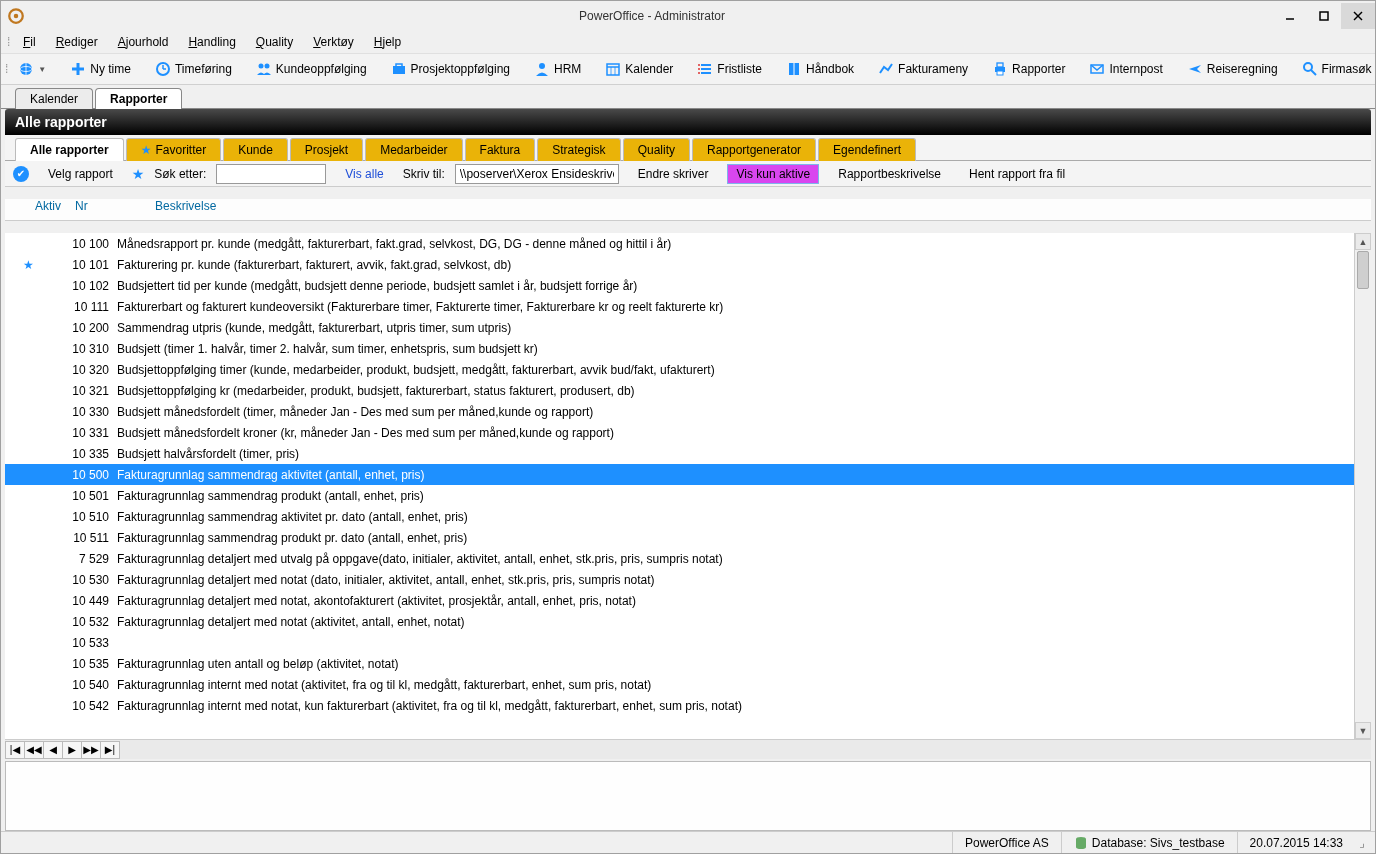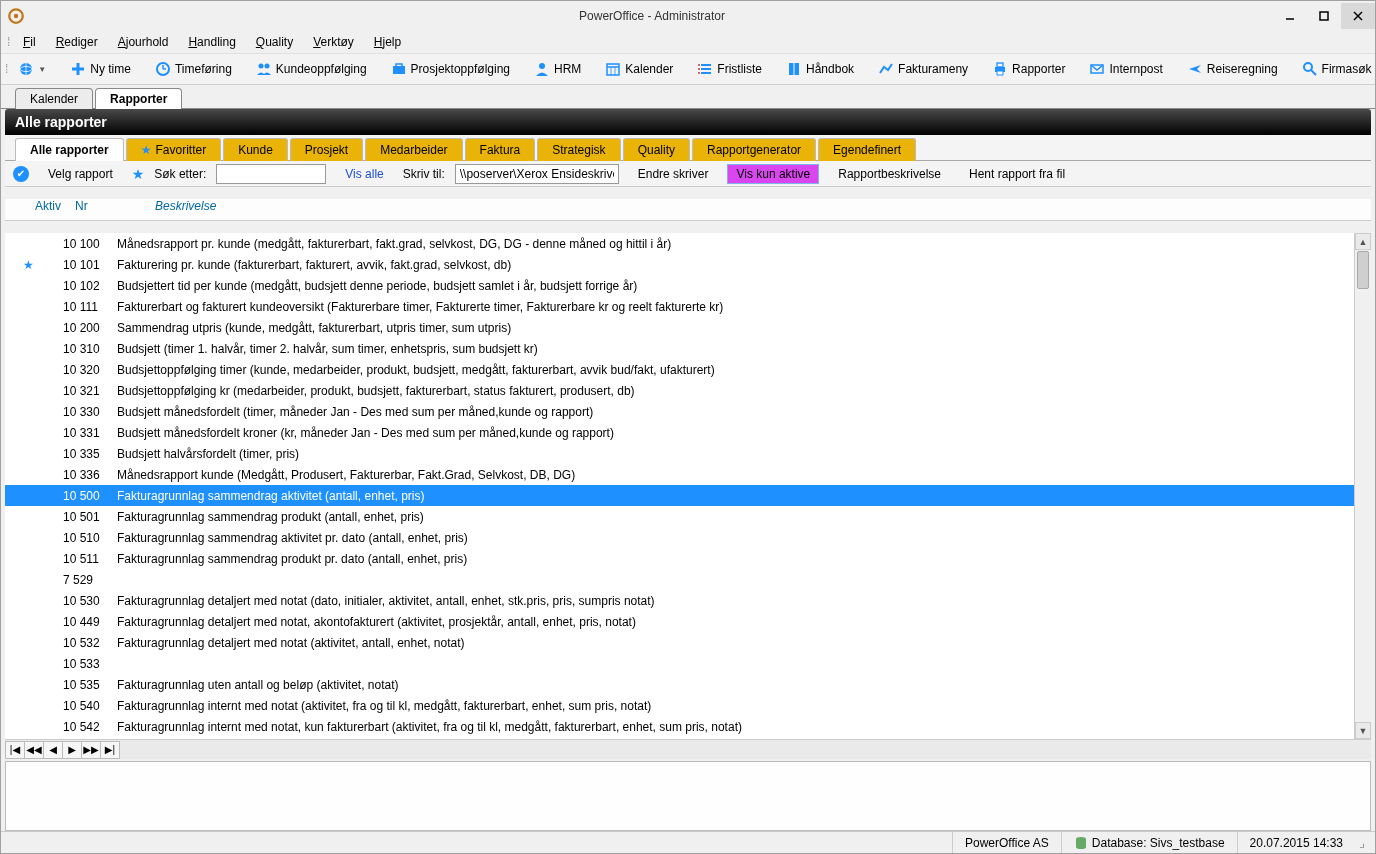--- a/index.html
+++ b/index.html
@@ -47,29 +47,29 @@
 .actionbar input[type=text] { height:20px; border:1px solid #999; padding:0 4px; font-size:12px; }
 .actionbar .sok-input { width:110px; }
 .actionbar .skriv-input { width:164px; }
 .actionbar .abtn { padding:2px 8px; border:1px solid transparent; }
 .actionbar .abtn.active { background:#d946ef; border:1px solid #7eb4ea; }
 
 
 .colhead { height: 22px; display:flex; font-size:12px; padding-left:18px; margin:12px 4px; background:#fdfdfd; border-bottom:1px solid #ccc; color:#0369a1; }
 .colhead .ch-aktiv { width:40px; }
 .colhead .ch-nr { width:80px; }
-.colhead .ch-besk { flex:1;font-style:italic; }
+.colhead .ch-besk { flex:1; }
 
 
 .listwrap { flex:1; overflow:hidden; display:flex; margin:0 4px; background:#fff; position:relative; }
 .listbody { flex:1; overflow:hidden; }
 .row { height:21px; display:flex; align-items:center; font-size:12px; padding-left:18px; color:#000; }
 .row .c-star { width:12px; color:#1E90FF; }
 .row .c-aktiv { width:28px; }
-.row .c-nr { width:54px; text-align:left; padding-right:8px; }
+.row .c-nr { width:54px; text-align:right; padding-right:8px; }
 .row .c-besk { flex:1; white-space:nowrap; overflow:hidden; text-overflow:ellipsis; }
 .row.selected { background:#1E90FF; color:#fff; }
 .vscroll { width:17px; background:#f0f0f0; border-left:1px solid #ccc; display:flex; flex-direction:column; position:relative; }
 .vscroll .arrow { height:17px; display:flex; align-items:center; justify-content:center; font-size:9px; color:#555; background:#eaeaea; border:1px solid #ccc; }
 .vscroll .thumb { position:absolute; top:18px; left:2px; right:2px; height:38px; background:#cfcfcf; border:1px solid #aaa; border-radius:2px; }
 
 
 .navrow { height:20px; display:flex; align-items:center; margin:0 4px; background:#eaeaea; border-top:1px solid #ccc; }
 .navrow .nbtn { width:20px; height:18px; display:inline-flex; align-items:center; justify-content:center; font-size:10px; border:1px solid #bbb; background:#f6f6f6; margin-right:-1px; }
 
@@ -387,26 +387,20 @@
           <span class="c-aktiv"></span>
           <span class="c-nr">10 331</span>
           <span class="c-besk">Budsjett månedsfordelt kroner (kr, måneder Jan - Des med sum per måned,kunde og rapport)</span>
         </div>
         <div class="row">
           <span class="c-star"></span>
           <span class="c-aktiv"></span>
           <span class="c-nr">10 335</span>
           <span class="c-besk">Budsjett halvårsfordelt (timer, pris)</span>
         </div>
-        <div class="row">
-          <span class="c-star"></span>
-          <span class="c-aktiv"></span>
-          <span class="c-nr">10 336</span>
-          <span class="c-besk">Månedsrapport kunde (Medgått, Produsert, Fakturerbar, Fakt.Grad, Selvkost, DB, DG)</span>
-        </div>
         <div class="row selected">
           <span class="c-star"></span>
           <span class="c-aktiv"></span>
           <span class="c-nr">10 500</span>
           <span class="c-besk">Fakturagrunnlag sammendrag aktivitet (antall, enhet, pris)</span>
         </div>
         <div class="row">
           <span class="c-star"></span>
           <span class="c-aktiv"></span>
           <span class="c-nr">10 501</span>
@@ -421,20 +415,21 @@
         <div class="row">
           <span class="c-star"></span>
           <span class="c-aktiv"></span>
           <span class="c-nr">10 511</span>
           <span class="c-besk">Fakturagrunnlag sammendrag produkt pr. dato (antall, enhet, pris)</span>
         </div>
         <div class="row">
           <span class="c-star"></span>
           <span class="c-aktiv"></span>
           <span class="c-nr">7 529</span>
+          <span class="c-besk">Fakturagrunnlag detaljert med utvalg på oppgave(dato, initialer, aktivitet, antall, enhet, stk.pris, pris, sumpris notat)</span>
         </div>
         <div class="row">
           <span class="c-star"></span>
           <span class="c-aktiv"></span>
           <span class="c-nr">10 530</span>
           <span class="c-besk">Fakturagrunnlag detaljert med notat (dato, initialer, aktivitet, antall, enhet, stk.pris, pris, sumpris notat)</span>
         </div>
         <div class="row">
           <span class="c-star"></span>
           <span class="c-aktiv"></span>

